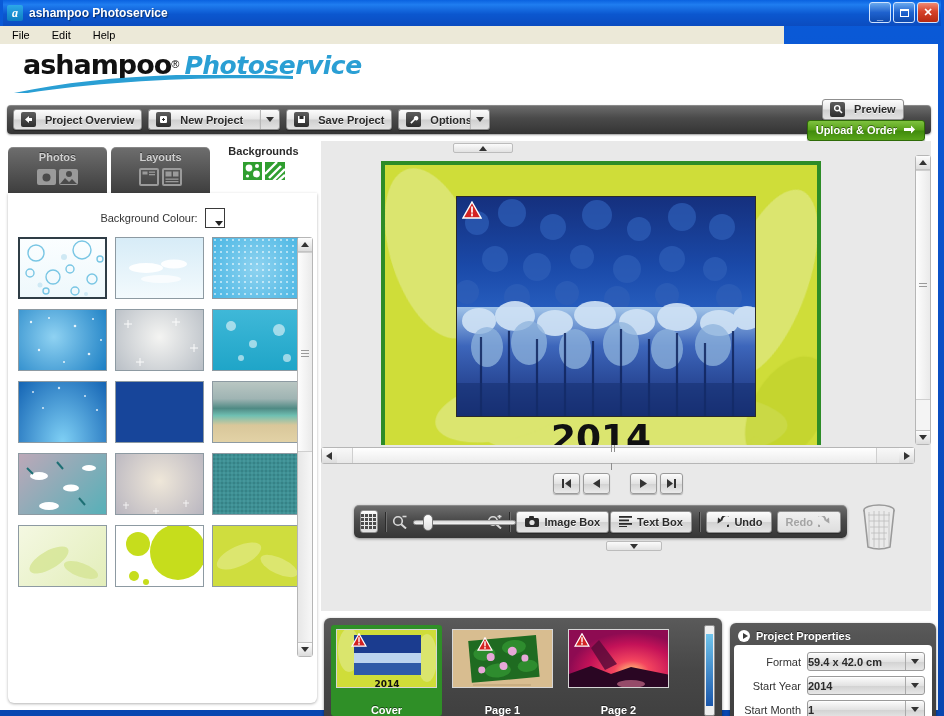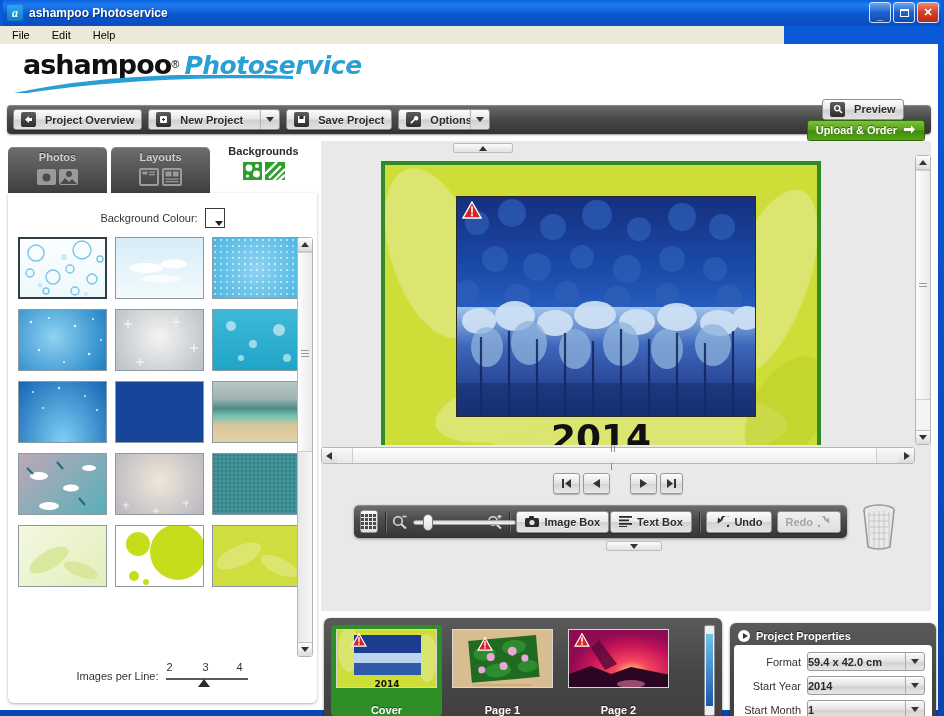--- a/index.html
+++ b/index.html
@@ -717,30 +717,20 @@
                   <div></div>
                   <div></div>
                   <div></div>
                 </div>
             </div>
             <div class="sb-arrow bot">
               <span class="caret-dn"></span>
             </div>
           </div>
 
-          <div id="perline">
-            <span>Images per Line:</span>
-            <span id="perline-slider">
-              <span class="pl-num" style="left:0">2</span>
-              <span class="pl-num" style="left:36px">3</span>
-              <span class="pl-num" style="left:70px">4</span>
-              <span class="pl-track"></span>
-              <span class="pl-knob" style="left:32px"></span>
-            </span>
-          </div>
         </div>
       </div>
 
       <div id="centerwrap">
 
         <div id="collapse-top">
           <span class="caret-up"></span>
         </div>
 
         <div id="canvas-vp">

